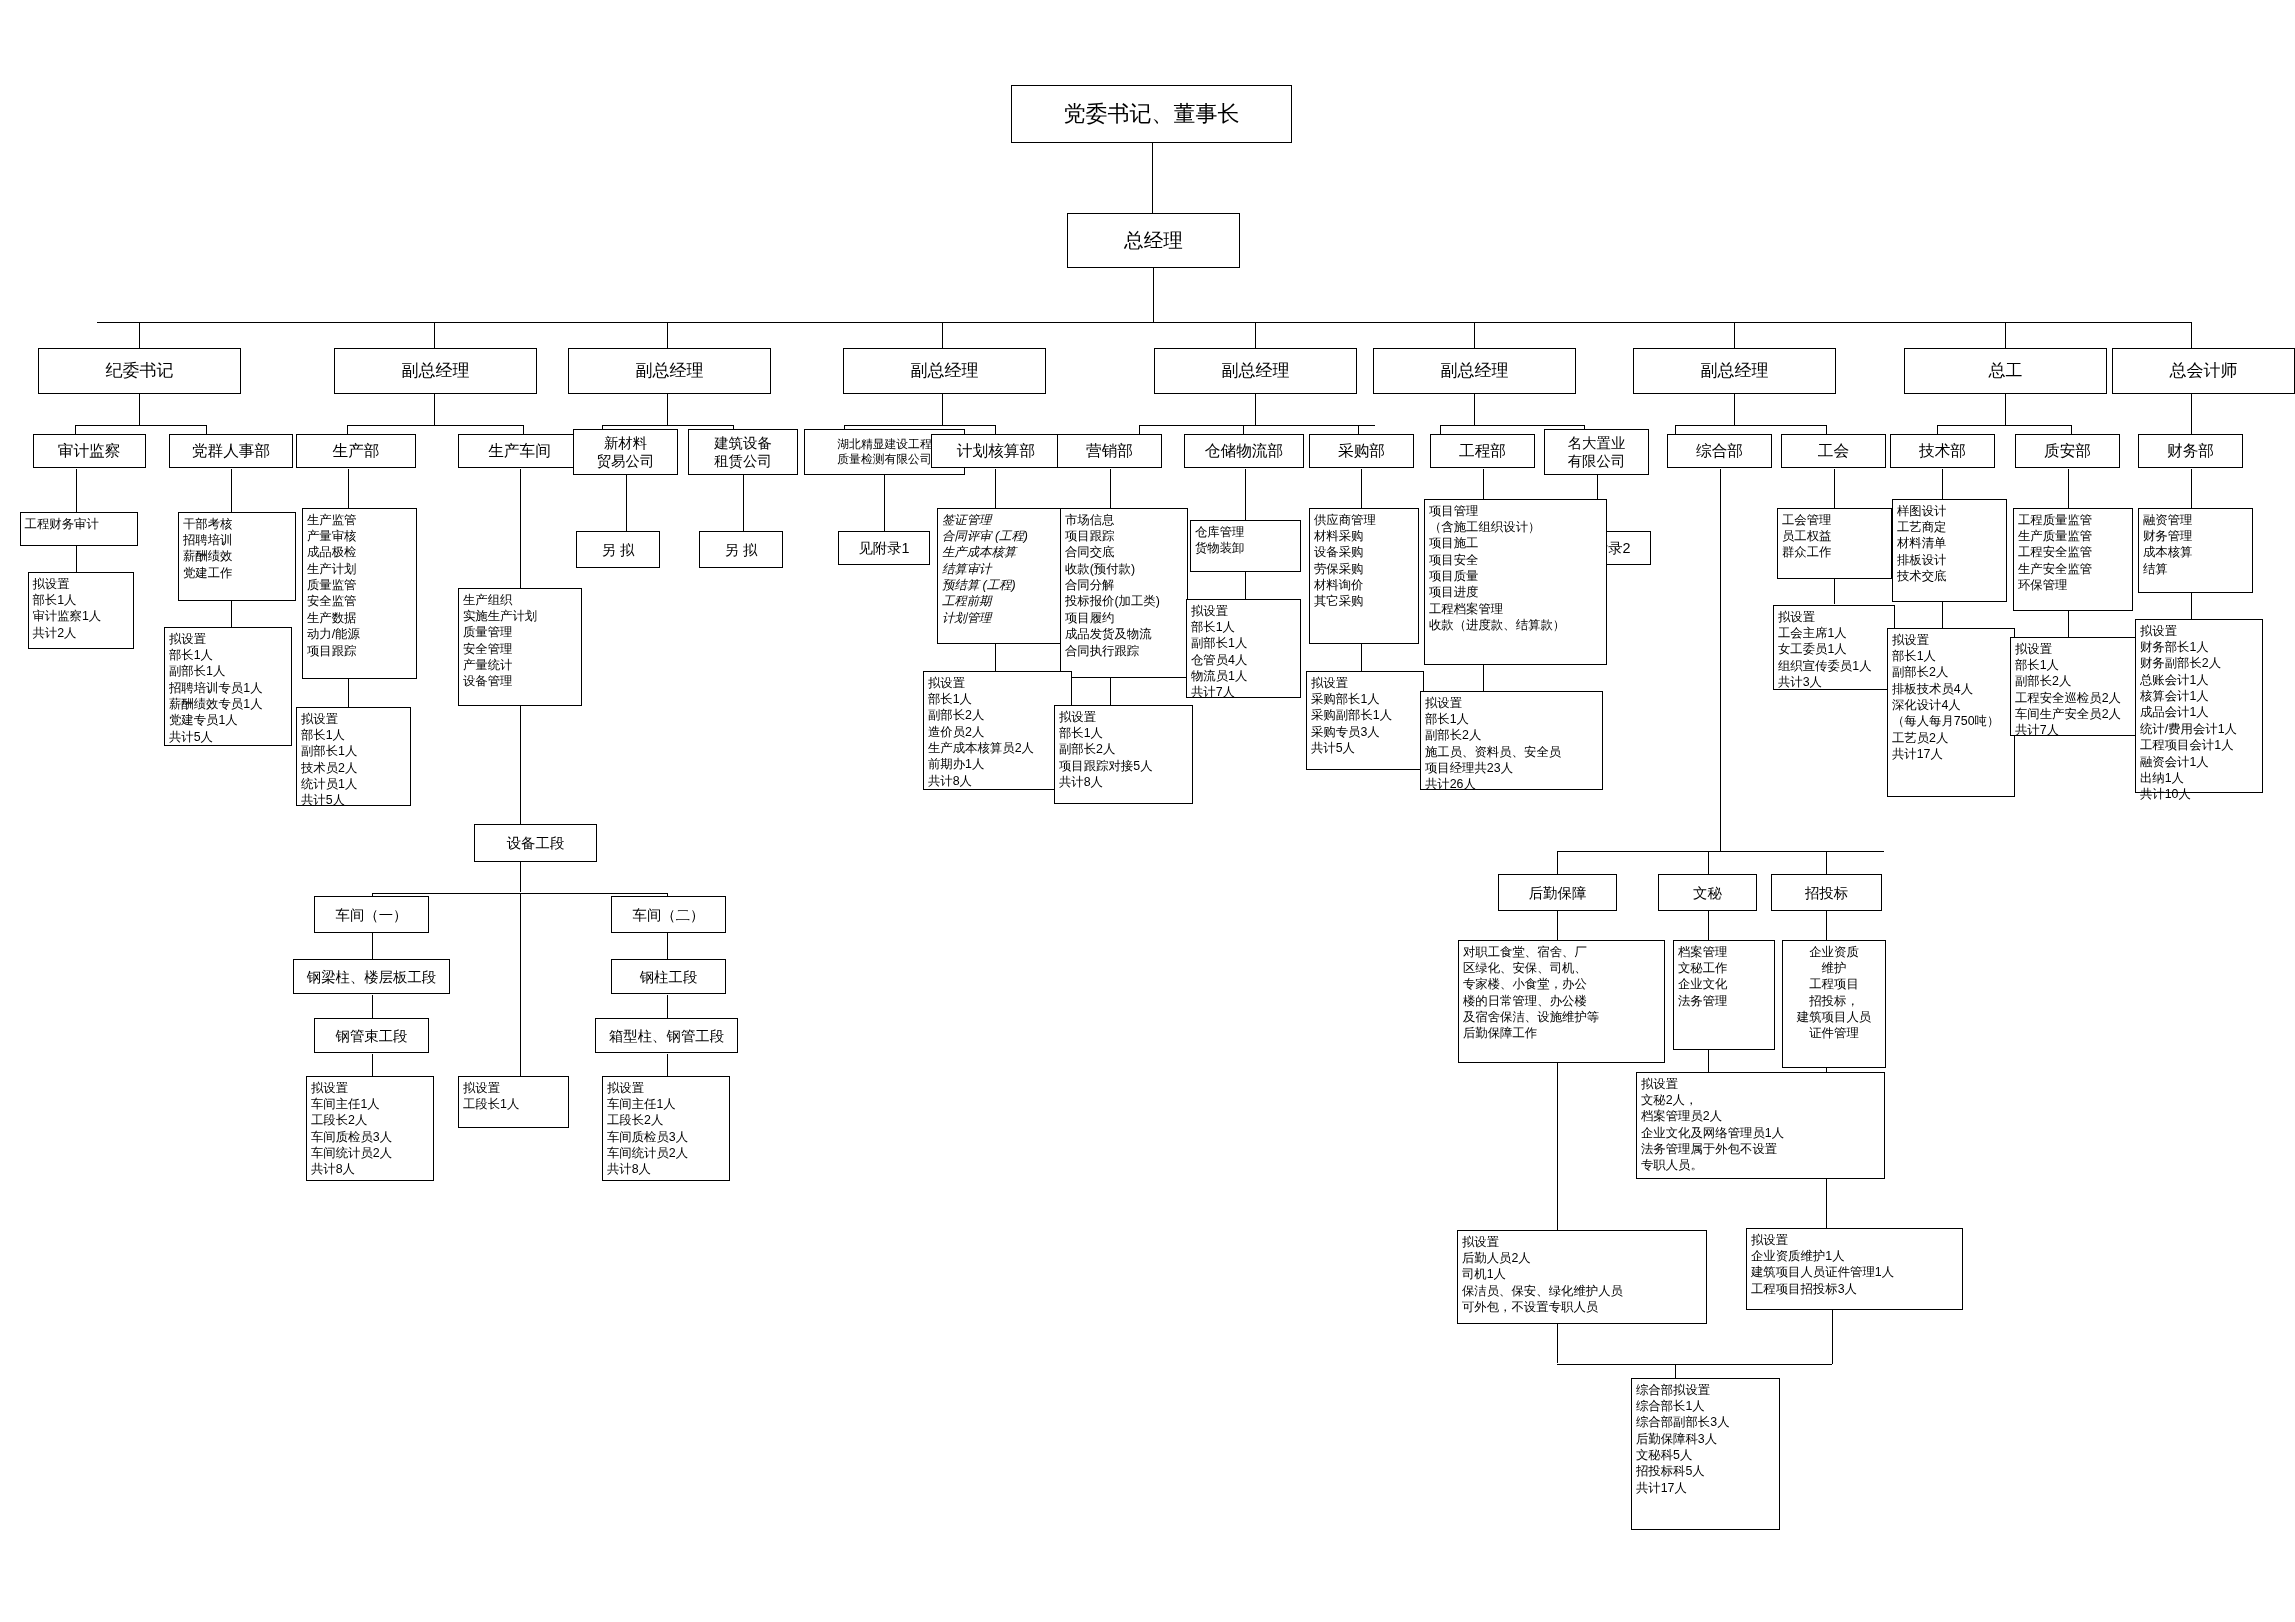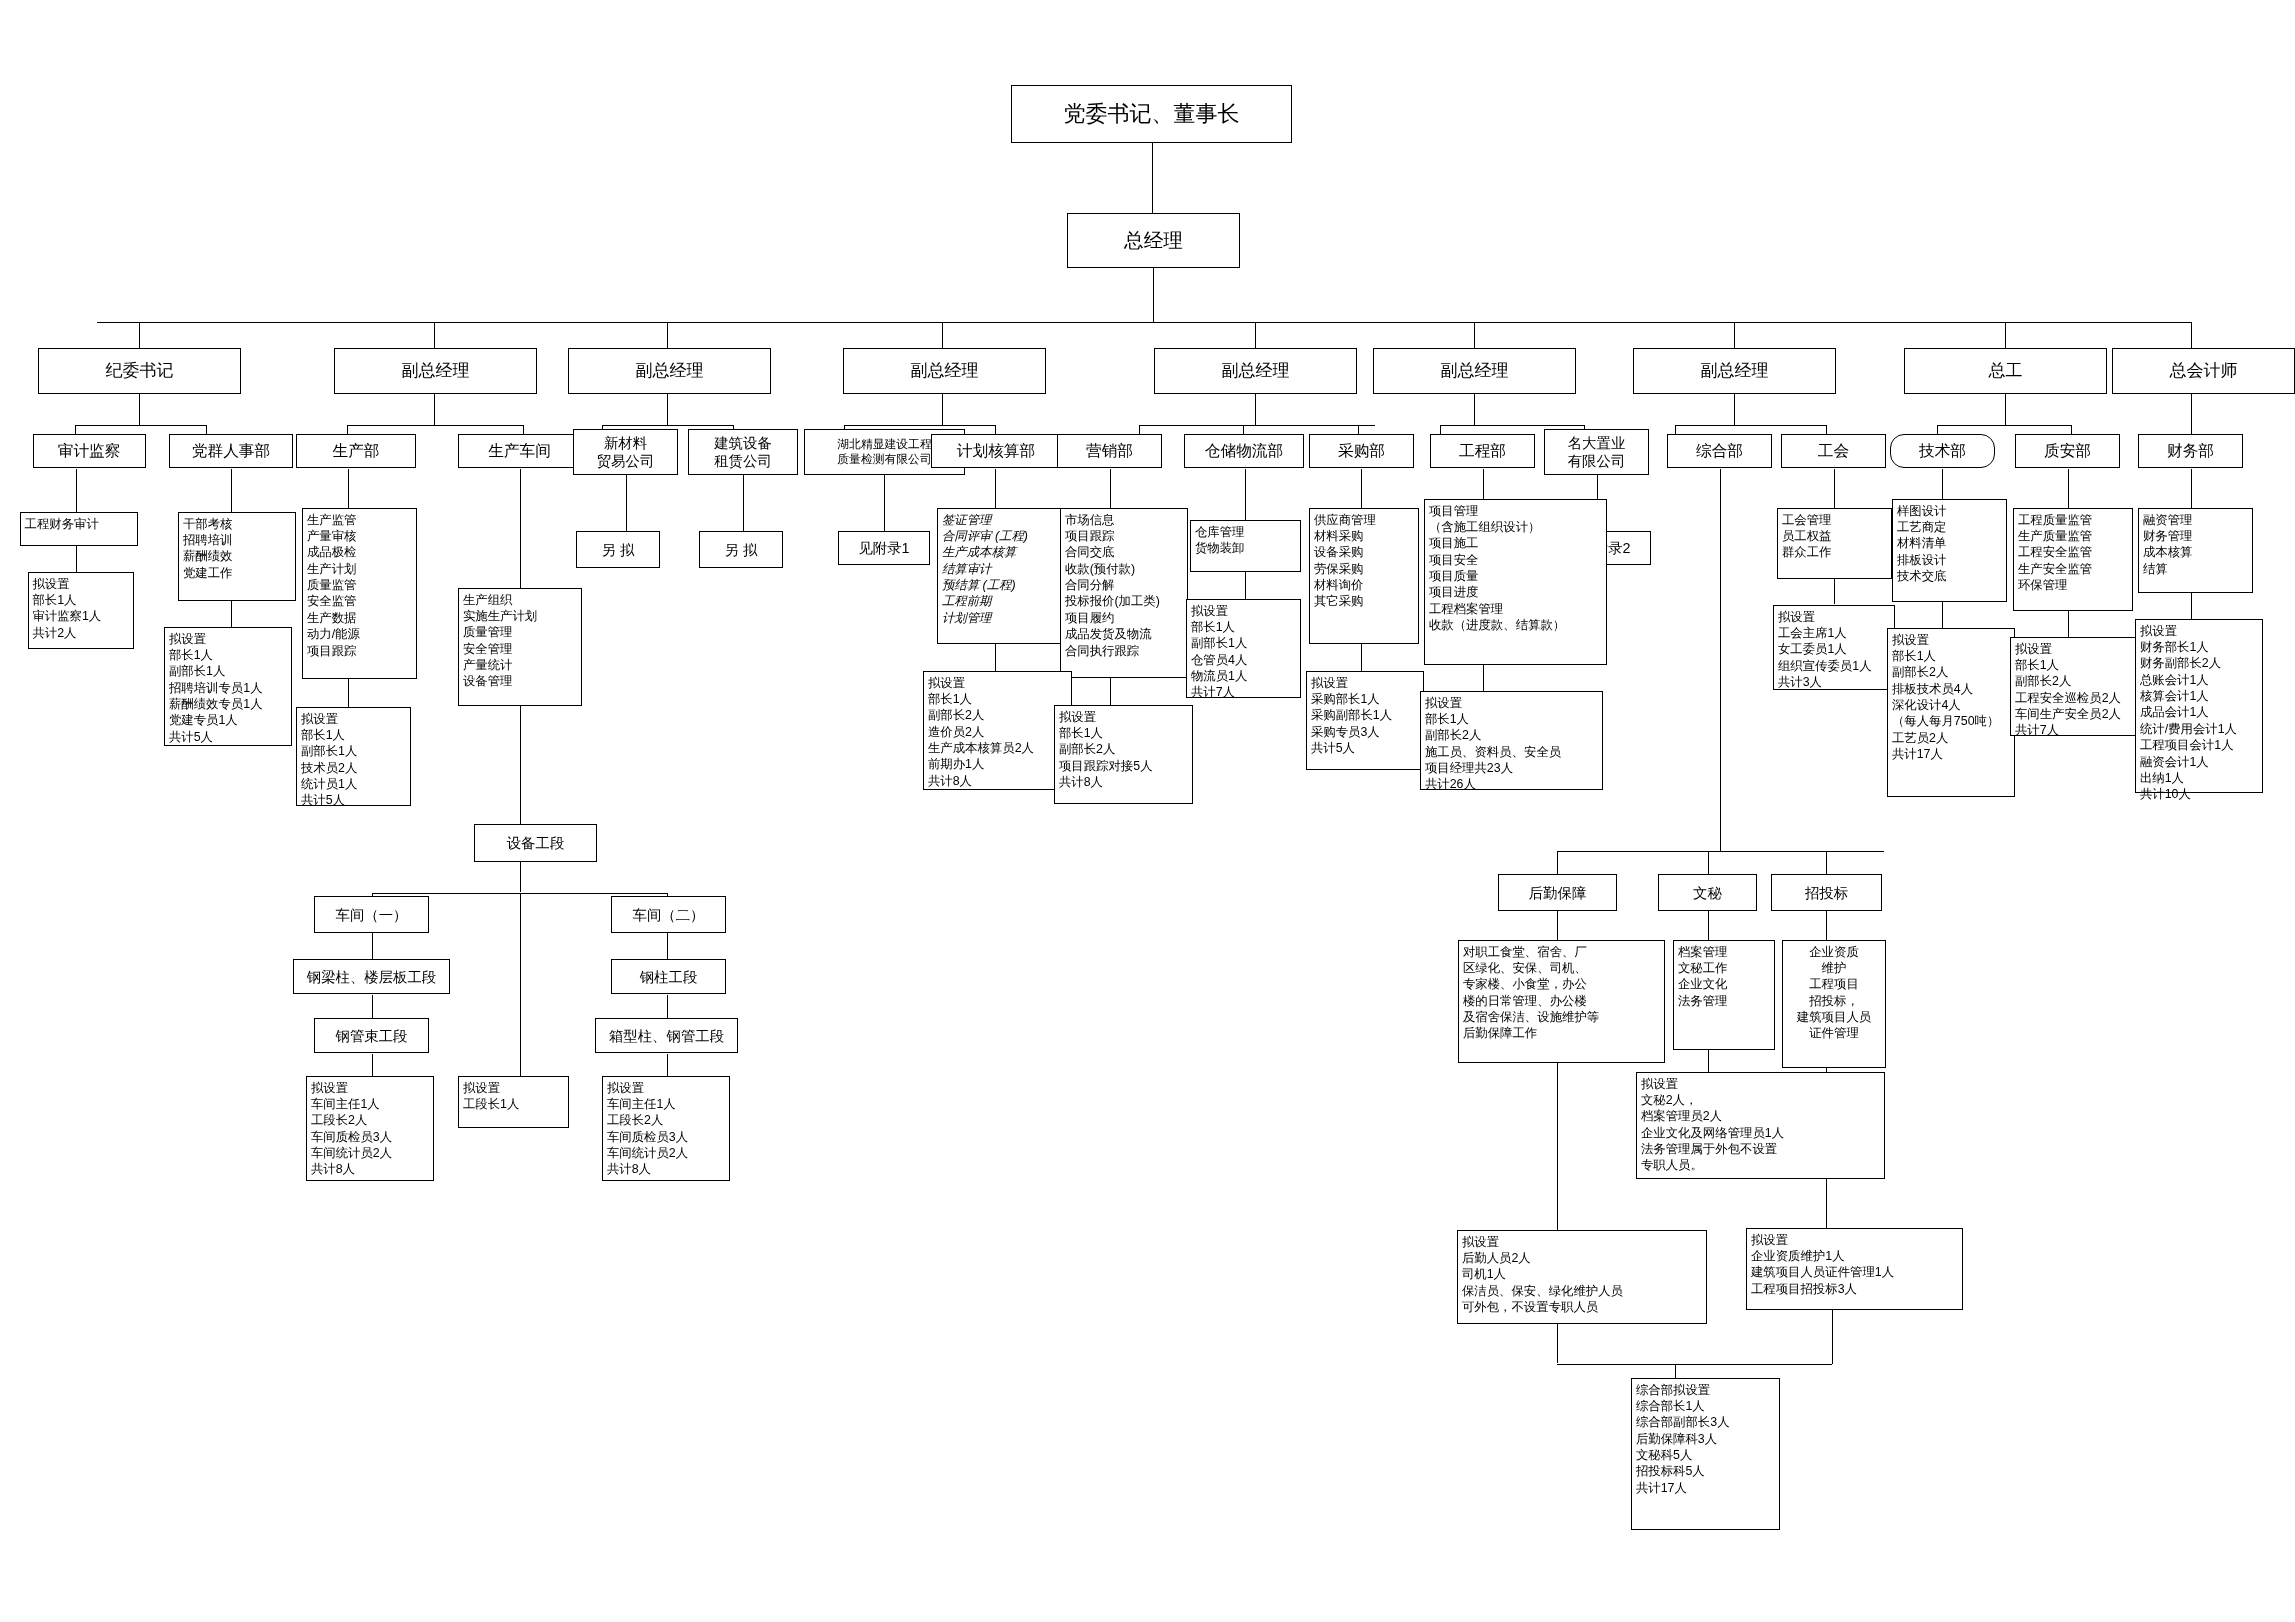--- a/index.html
+++ b/index.html
@@ -111,21 +111,21 @@
 质量检测有限公司</div>
   <div class="box t-dept" style="left:931px;top:434px;width:130px;height:34px;">计划核算部</div>
   <div class="box t-dept" style="left:1057px;top:434px;width:105px;height:34px;">营销部</div>
   <div class="box t-dept" style="left:1184px;top:434px;width:120px;height:34px;">仓储物流部</div>
   <div class="box t-dept" style="left:1309px;top:434px;width:105px;height:34px;">采购部</div>
   <div class="box t-dept" style="left:1430px;top:434px;width:105px;height:34px;">工程部</div>
   <div class="box t-sub" style="left:1544px;top:429px;width:105px;height:46px;">名大置业
 有限公司</div>
   <div class="box t-dept" style="left:1667px;top:434px;width:105px;height:34px;">综合部</div>
   <div class="box t-dept" style="left:1781px;top:434px;width:105px;height:34px;">工会</div>
-  <div class="box t-dept" style="left:1890px;top:434px;width:105px;height:34px;border-radius:14px;">技术部</div>
+  <div class="box t-dept" style="left:1890px;top:434px;width:105px;height:34px;">技术部</div>
   <div class="box t-dept" style="left:2015px;top:434px;width:105px;height:34px;">质安部</div>
   <div class="box t-dept" style="left:2138px;top:434px;width:105px;height:34px;">财务部</div>
 
   <div class="ln v" style="left:76px;top:469px;height:43px;"></div>
   <div class="ln v" style="left:231px;top:469px;height:43px;"></div>
   <div class="ln v" style="left:348px;top:469px;height:39px;"></div>
   <div class="ln v" style="left:520px;top:469px;height:119px;"></div>
   <div class="ln v" style="left:626px;top:475px;height:56px;"></div>
   <div class="ln v" style="left:743px;top:475px;height:56px;"></div>
   <div class="ln v" style="left:884px;top:475px;height:56px;"></div>

